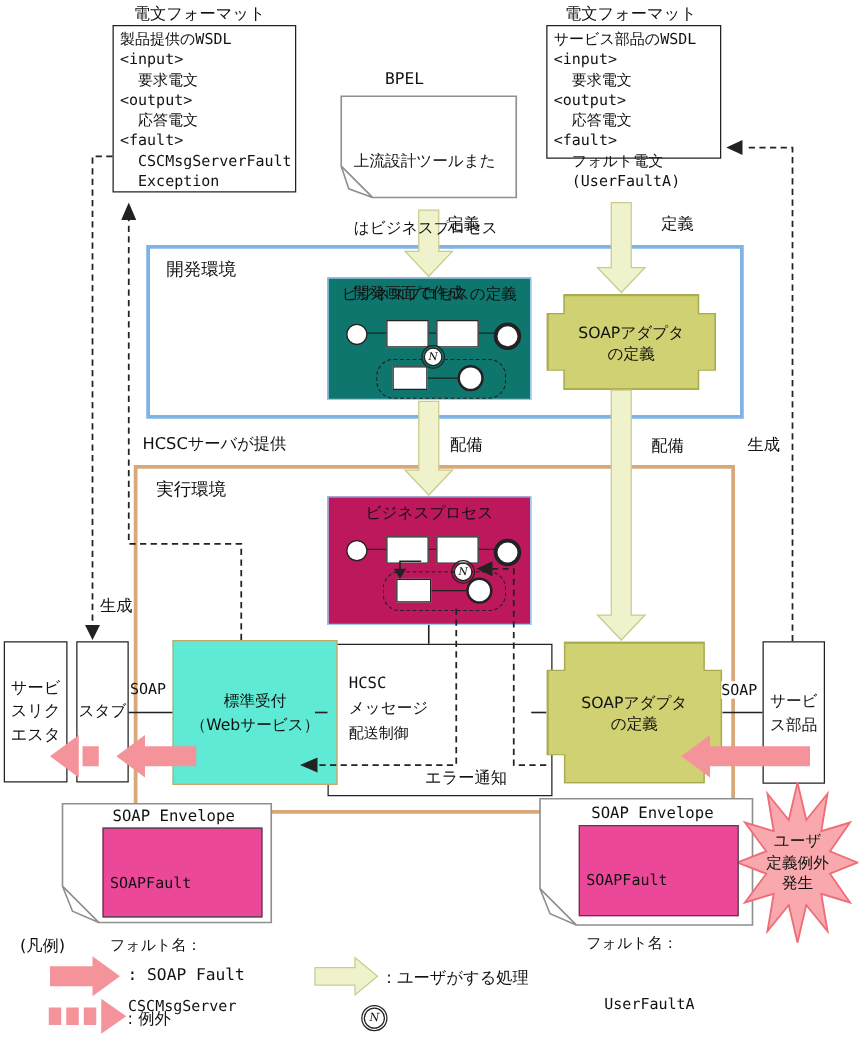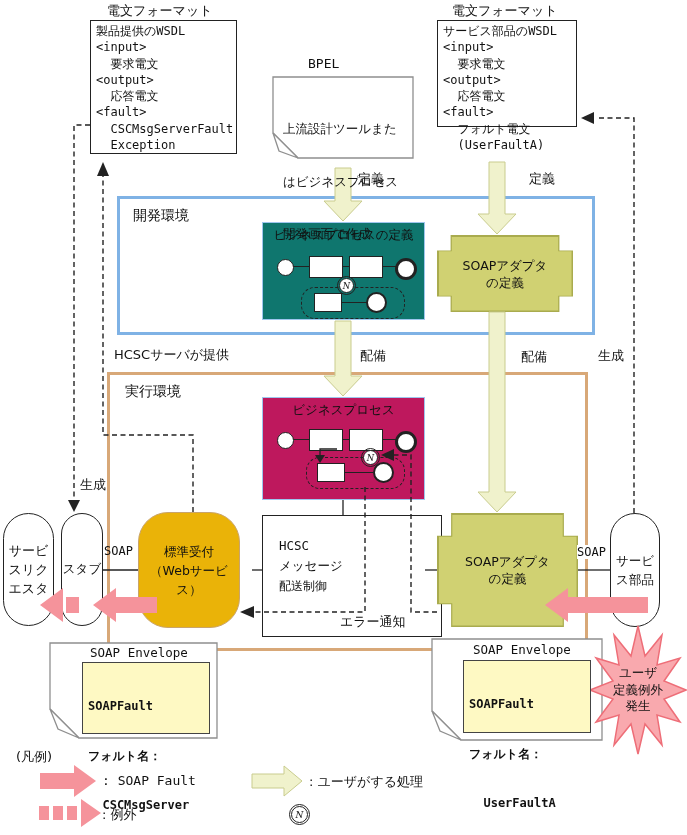--- a/index.html
+++ b/index.html
@@ -7,21 +7,21 @@
           font-family:"DejaVu Sans",sans-serif;color:#111;}
   .abs{position:absolute;box-sizing:border-box;}
   
   .env{position:absolute;box-sizing:border-box;background:transparent;z-index:10;}
   .env-label{position:absolute;font-size:14px;z-index:40;white-space:pre;}
   
   .cbox{position:absolute;box-sizing:border-box;background:#fff;border:1.5px solid #222;z-index:20;}
   .line{white-space:pre;font-size:12px;line-height:16.3px;}
   .mono{font-family:"DejaVu Sans Mono","DejaVu Sans",monospace;}
   .lbl{position:absolute;font-size:13px;z-index:40;white-space:pre;}
-  .ctr{display:flex;flex-direction:column;align-items:center;justify-content:center;text-align:center;border-radius:30px;}
+  .ctr{display:flex;flex-direction:column;align-items:center;justify-content:center;text-align:center;}
   
   .bp-title{position:absolute;top:4px;left:0;right:0;text-align:center;font-size:12.5px;}
   .chain-line{position:absolute;border-top:1.5px solid #222;}
   .bp-circle{position:absolute;width:15px;height:15px;border:1.5px solid #222;border-radius:50%;background:#fff;}
   .bp-rect{position:absolute;width:32px;height:20px;border:1.5px solid #222;background:#fff;}
   .bp-end{position:absolute;width:16px;height:16px;border:3px solid #222;border-radius:50%;background:#fff;}
   .bp-group{position:absolute;border:1.5px dashed #222;border-radius:14px;}
   .nicon{position:absolute;width:13px;height:13px;border:1.2px solid #222;outline:1.2px solid #222;outline-offset:1.5px;
          border-radius:50%;background:#fff;display:flex;align-items:center;justify-content:center;
          font-size:8.5px;font-style:italic;font-family:"DejaVu Serif",serif;z-index:21;}
@@ -29,21 +29,21 @@
   .cross-outer{position:absolute;z-index:20;
     clip-path:polygon(10% 0,90% 0,90% 20%,100% 20%,100% 80%,90% 80%,90% 100%,10% 100%,10% 80%,0 80%,0 20%,10% 20%);
     background:#A9AB4E;}
   .cross-inner{position:absolute;left:1.5px;top:1.5px;right:1.5px;bottom:1.5px;
     clip-path:polygon(10% 0,90% 0,90% 20%,100% 20%,100% 80%,90% 80%,90% 100%,10% 100%,10% 80%,0 80%,0 20%,10% 20%);
     background:#D0D172;}
   .cross-text{position:absolute;inset:0;z-index:22;font-size:12.5px;line-height:17px;}
   .overlay{position:absolute;left:0;top:0;z-index:30;pointer-events:none;}
   .ztop{z-index:40;}
   .env-inner{position:absolute;font-size:12px;line-height:16.5px;white-space:pre;
-             background:#fef9c3;border:1.2px solid #444;box-sizing:border-box;padding:2px 5px;z-index:40;font-weight:bold;}
+             background:#ec4899;border:1.2px solid #444;box-sizing:border-box;padding:2px 5px;z-index:40;}
   .note-text{position:absolute;z-index:40;font-size:12.5px;line-height:17.5px;white-space:pre;}
 </style>
 </head>
 <body>
 
 <div class="canvas">
 
   <div class="env" style="left:117px;top:196px;width:478px;height:139px;border:3px solid #7FB2E5;"></div>
   <div class="env-label" style="left:133px;top:207px;">開発環境</div>
 
@@ -133,21 +133,21 @@
       <div class="bp-end" style="left:66px;top:4px;width:17px;height:17px;border-width:2.5px;"></div>
     </div>
   </div>
 
   <div class="cbox" style="left:262px;top:515px;width:180px;height:122px;">
     <div class="mono" style="position:absolute;left:16px;top:22px;font-size:12.5px;">HCSC</div>
     <div style="position:absolute;left:16px;top:42px;font-size:12.5px;">メッセージ</div>
     <div style="position:absolute;left:16px;top:62px;font-size:12px;">配送制御</div>
   </div>
 
-  <div class="cbox ctr" style="left:138px;top:512px;width:102px;height:116px;background:#eab308;border:1px solid #C9A46B;font-size:12.5px;line-height:19px;">
+  <div class="cbox ctr" style="left:138px;top:512px;width:132px;height:116px;background:#5eead4;border:1px solid #C9A46B;font-size:12.5px;line-height:19px;">
     <div>標準受付</div>
     <div>（Webサービス）</div>
   </div>
 
   <div class="cross-outer" style="left:437px;top:513px;width:141px;height:114px;">
     <div class="cross-inner"></div>
   </div>
   <div class="cross-text ctr abs" style="left:437px;top:513px;width:141px;height:114px;z-index:22;">
     <div>SOAPアダプタ</div>
     <div>の定義</div>

